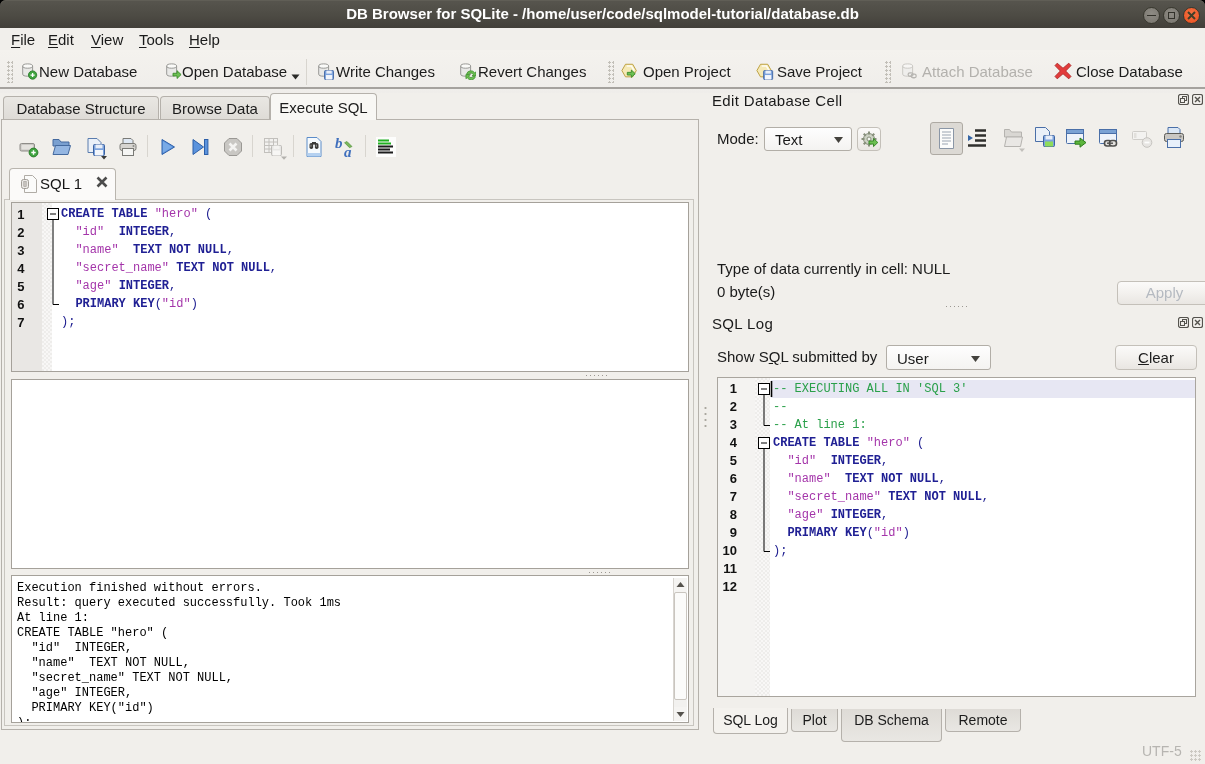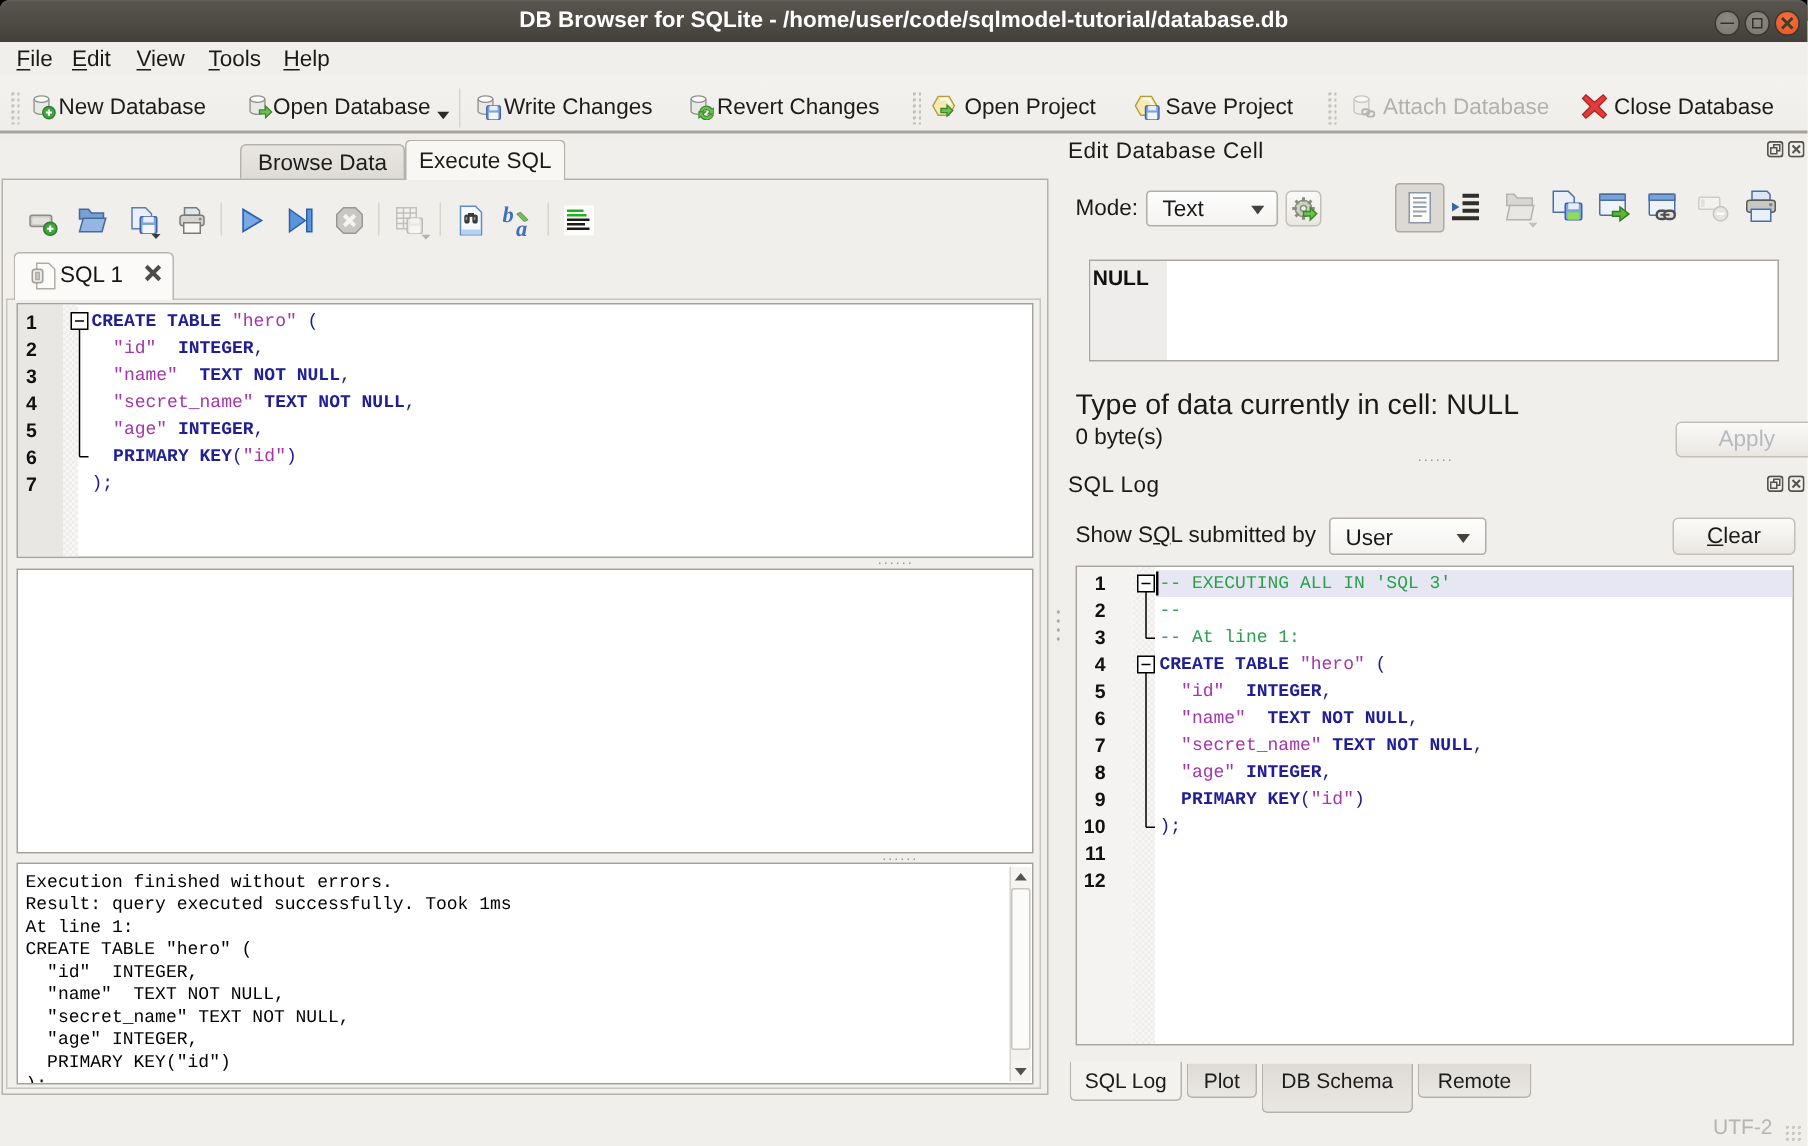--- a/index.html
+++ b/index.html
@@ -130,20 +130,21 @@
   <div class="handle" style="left:608px"></div>
   <div class="tbtext" style="left:643px">Open Project</div>
   <div class="tbtext" style="left:777px">Save Project</div>
   <div class="handle" style="left:885px"></div>
   <div class="tbtext" style="left:922px;color:#b3b1ad">Attach Database</div>
   <div class="tbtext" style="left:1076px">Close Database</div>
 </div>
 
 <div class="abs" style="left:0;top:87px;width:1205px;height:2px;background:#a5a29e"></div>
 
+<div class="tab" style="left:3px;top:96px;width:156px;height:24px;line-height:24px">Database Structure</div>
 <div class="tab" style="left:160px;top:96px;width:110px;height:24px;line-height:24px">Browse Data</div>
 <div class="tab active" style="left:270px;top:93px;width:107px;height:27px;line-height:27px">Execute SQL</div>
 
 <div class="abs" style="left:0.5px;top:119px;width:698px;height:611px;border:1px solid #b5b1ab;background:#f1efeb"></div>
 <div class="abs" style="left:3.5px;top:199px;width:690.5px;height:526.5px;border:1px solid #c8c5bf"></div>
 
 <div class="abs" style="left:0;top:134px;width:697px;height:26px">
 
   <svg class="abs" style="left:18px;top:3px" width="22" height="22" viewBox="0 0 22 22">
     <rect x="2" y="6.5" width="14.5" height="7.5" rx="1.5" fill="#cac8c4" stroke="#8e8c88"></rect>
@@ -361,25 +362,21 @@
   </svg>
 
   <svg class="abs" style="left:1162px;top:126px" width="24" height="24" viewBox="0 0 24 24">
     <path d="M6 1.5 h10 l2 2 v4 h-12 z" fill="#dbe7f5" stroke="#4a6fa8"></path>
     <rect x="2.5" y="7.5" width="19" height="8" rx="2" fill="#c9c7c3" stroke="#5a5a56"></rect>
     <rect x="5.5" y="13.5" width="13" height="8" fill="#e8f0fa" stroke="#4a6fa8"></rect>
     <circle cx="18.5" cy="10.5" r="1.2" fill="#84827e"></circle>
   </svg>
 </div>
 
-<div class="abs" style="left:726px;top:173px;width:460px;height:68px;background:#fff;border:1px solid #a9a59e">
-  <div class="abs" style="left:0;top:0;width:51px;height:66px;background:#eeedeb"></div>
-  <div class="abs" style="left:1.5px;top:3px;font-size:14px;font-weight:bold;color:#111">NULL</div>
-</div>
-<div class="abs" style="left:717px;top:260px;font-size:19px;color:#1a1a1a">Type of data currently in cell: NULL</div>
+<div class="abs" style="left:717px;top:260px;font-size:15px;color:#1a1a1a">Type of data currently in cell: NULL</div>
 <div class="abs" style="left:717px;top:283px;font-size:15px;color:#1a1a1a">0 byte(s)</div>
 <div class="btn" style="left:1117px;top:281px;width:95px;height:24px;line-height:22px;color:#b5bac1">Apply</div>
 
 <div class="dots-h" style="left:945px;top:304px">······</div>
 
 <div class="abs docktitle" style="left:712px;top:315px">SQL Log</div>
 <svg class="abs" style="left:1178px;top:317px" width="11" height="11">
       <rect x="0.5" y="0.5" width="10" height="10" rx="2" fill="none" stroke="#55534e" stroke-width="1.2"></rect>
       <rect x="4.5" y="2.5" width="4" height="4" fill="none" stroke="#55534e"></rect>
       <rect x="2.5" y="4.5" width="4" height="4" fill="#f1efeb" stroke="#55534e"></rect>
@@ -425,16 +422,16 @@
   <span class="kw">PRIMARY KEY</span>(<span class="str">"id"</span>)
 );
 </div>
 </div>
 
 <div class="btab active" style="left:713px;top:708px;width:75px;height:26px;line-height:24px">SQL Log</div>
 <div class="btab" style="left:791px;top:709px;width:47px;height:23px;line-height:22px">Plot</div>
 <div class="btab" style="left:841px;top:709px;width:101px;height:33px;line-height:22px">DB Schema</div>
 <div class="btab" style="left:945px;top:709px;width:76px;height:23px;line-height:22px">Remote</div>
 
-<div class="abs" style="left:1142px;top:743px;font-size:14px;color:#b7b5b1">UTF-2</div>
+<div class="abs" style="left:1142px;top:743px;font-size:14px;color:#b7b5b1">UTF-5</div>
 <div class="abs" style="left:1190px;top:750px;width:12px;height:12px;background-image:radial-gradient(circle at 1.5px 1.5px,#ccc9c2 1px,transparent 1.2px);background-size:4px 4px"></div>
 
 </div>
 
 </body></html>

